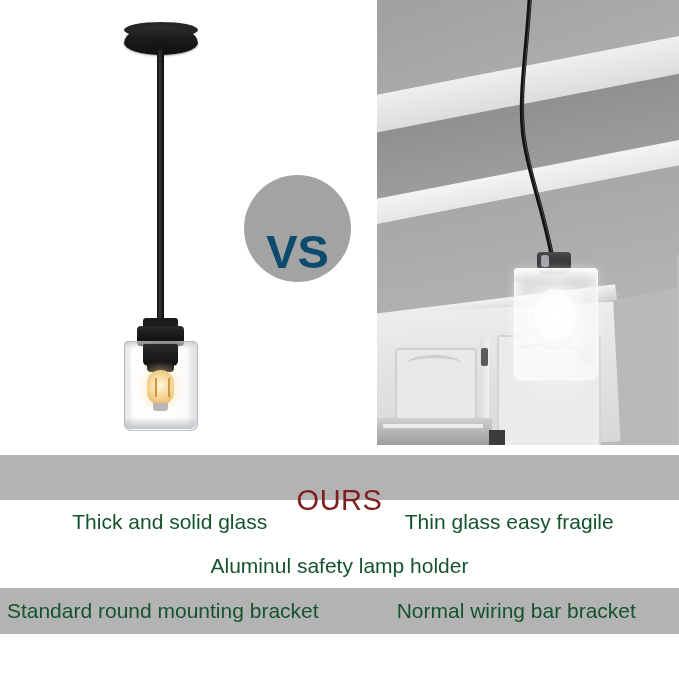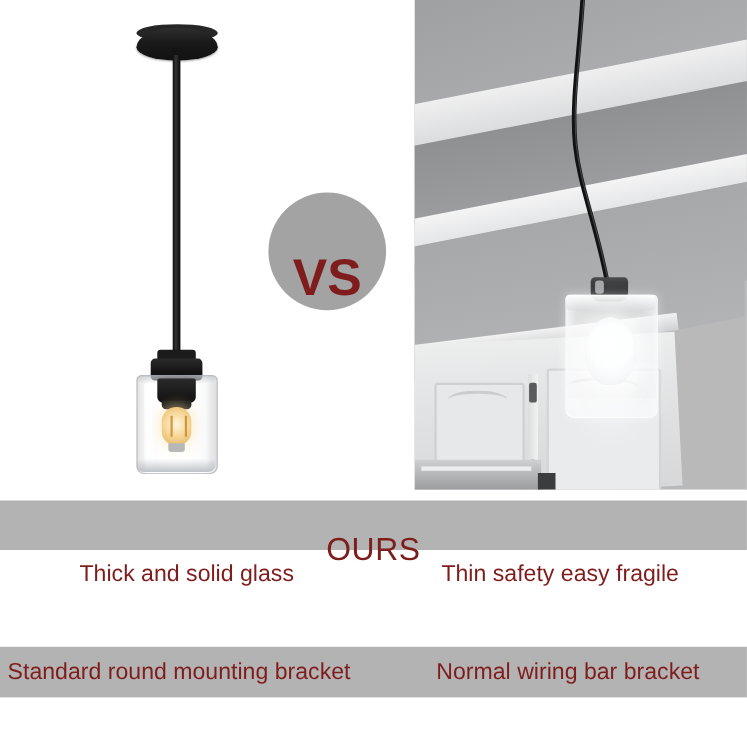--- a/index.html
+++ b/index.html
@@ -173,21 +173,21 @@
     position: absolute;
     left: 244px; top: 175px;
     width: 107px; height: 107px;
     border-radius: 50%;
     background: #a3a3a3;
     display: flex;
     align-items: center;
     justify-content: center;
   }
   #vs-badge span {
-    color: #7f1d1d;
+    color: #0c4a6e;
     font-size: 47px;
     font-weight: bold;
     letter-spacing: 0px;
     line-height: 1;
     font-family: "Liberation Sans", sans-serif;
     margin-top: 46px;
   }
 
   
   #others-photo {
@@ -395,21 +395,21 @@
     width: 679px;
     box-sizing: border-box;
   }
   .trow.shade { background: #b3b3b3; }
   .trow.plain { background: #ffffff; }
   .tcell {
     flex: 1 1 50%;
     display: flex;
     align-items: center;
     justify-content: center;
-    color: #7f1d1d;
+    color: #14532d;
     box-sizing: border-box;
     text-align: center;
   }
   #header-row { height: 45px; }
   #header-row .tcell {
     font-size: 29px;
     letter-spacing: .5px;
     color: #7f1d1d;
     margin-top: 45px;
   }
@@ -487,25 +487,26 @@
   </div>
 
   <div id="compare-table">
 
     <div id="header-row" class="trow shade">
       <div class="tcell">OURS</div>
     </div>
 
     <div class="trow plain data-row">
       <div class="tcell">Thick and solid glass</div>
-      <div class="tcell">Thin safety easy fragile</div>
+      <div class="tcell">Thin glass easy fragile</div>
     </div>
 
 
     <div class="trow plain data-row">
+      <div class="tcell">Aluminul safety lamp holder</div>
     </div>
 
     <div class="trow shade data-row">
       <div class="tcell">Standard round mounting bracket</div>
       <div class="tcell">Normal wiring bar bracket</div>
     </div>
 
   </div>
 </div>
 

